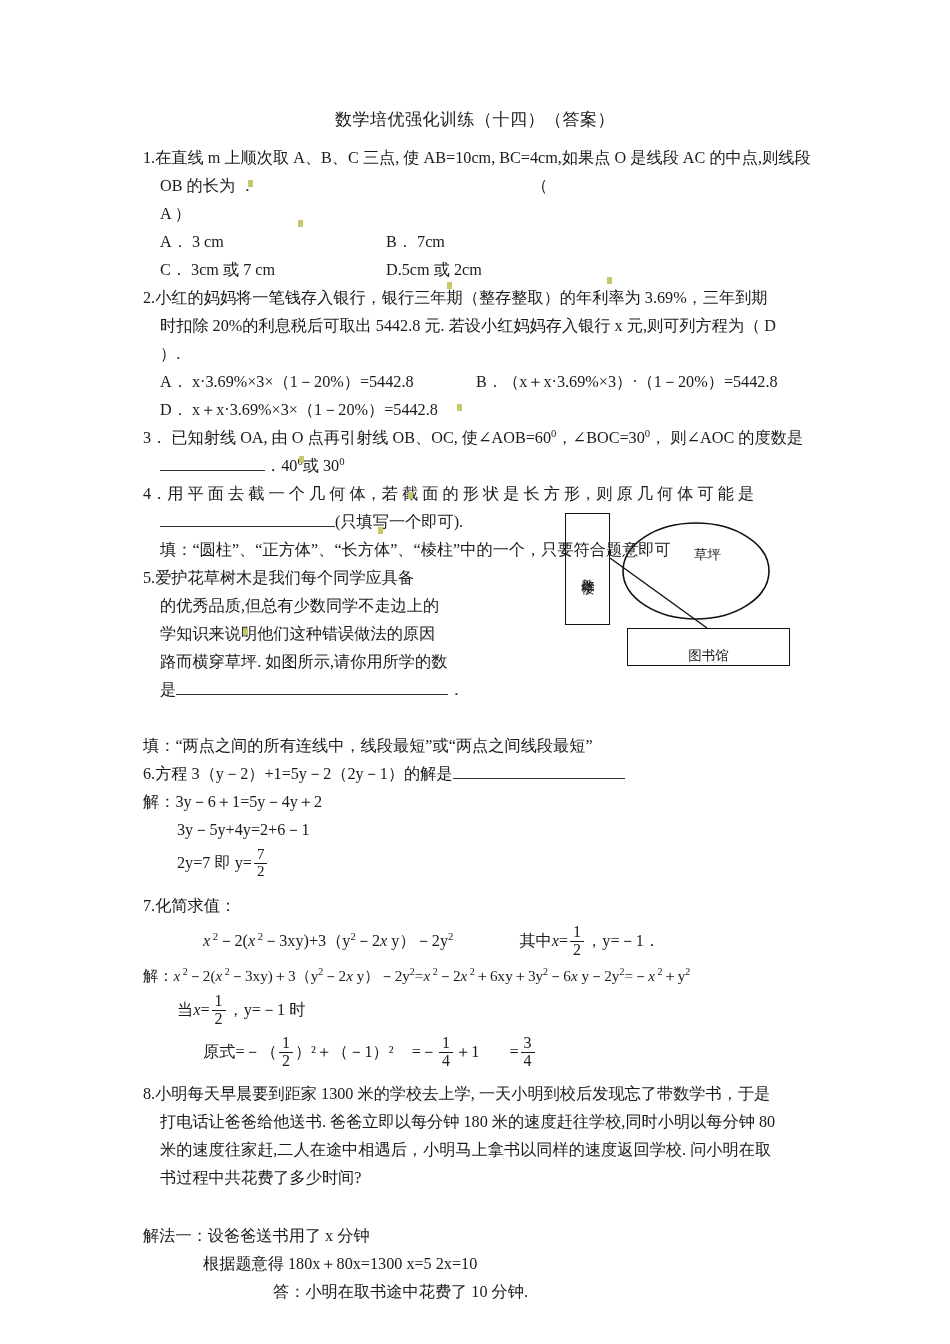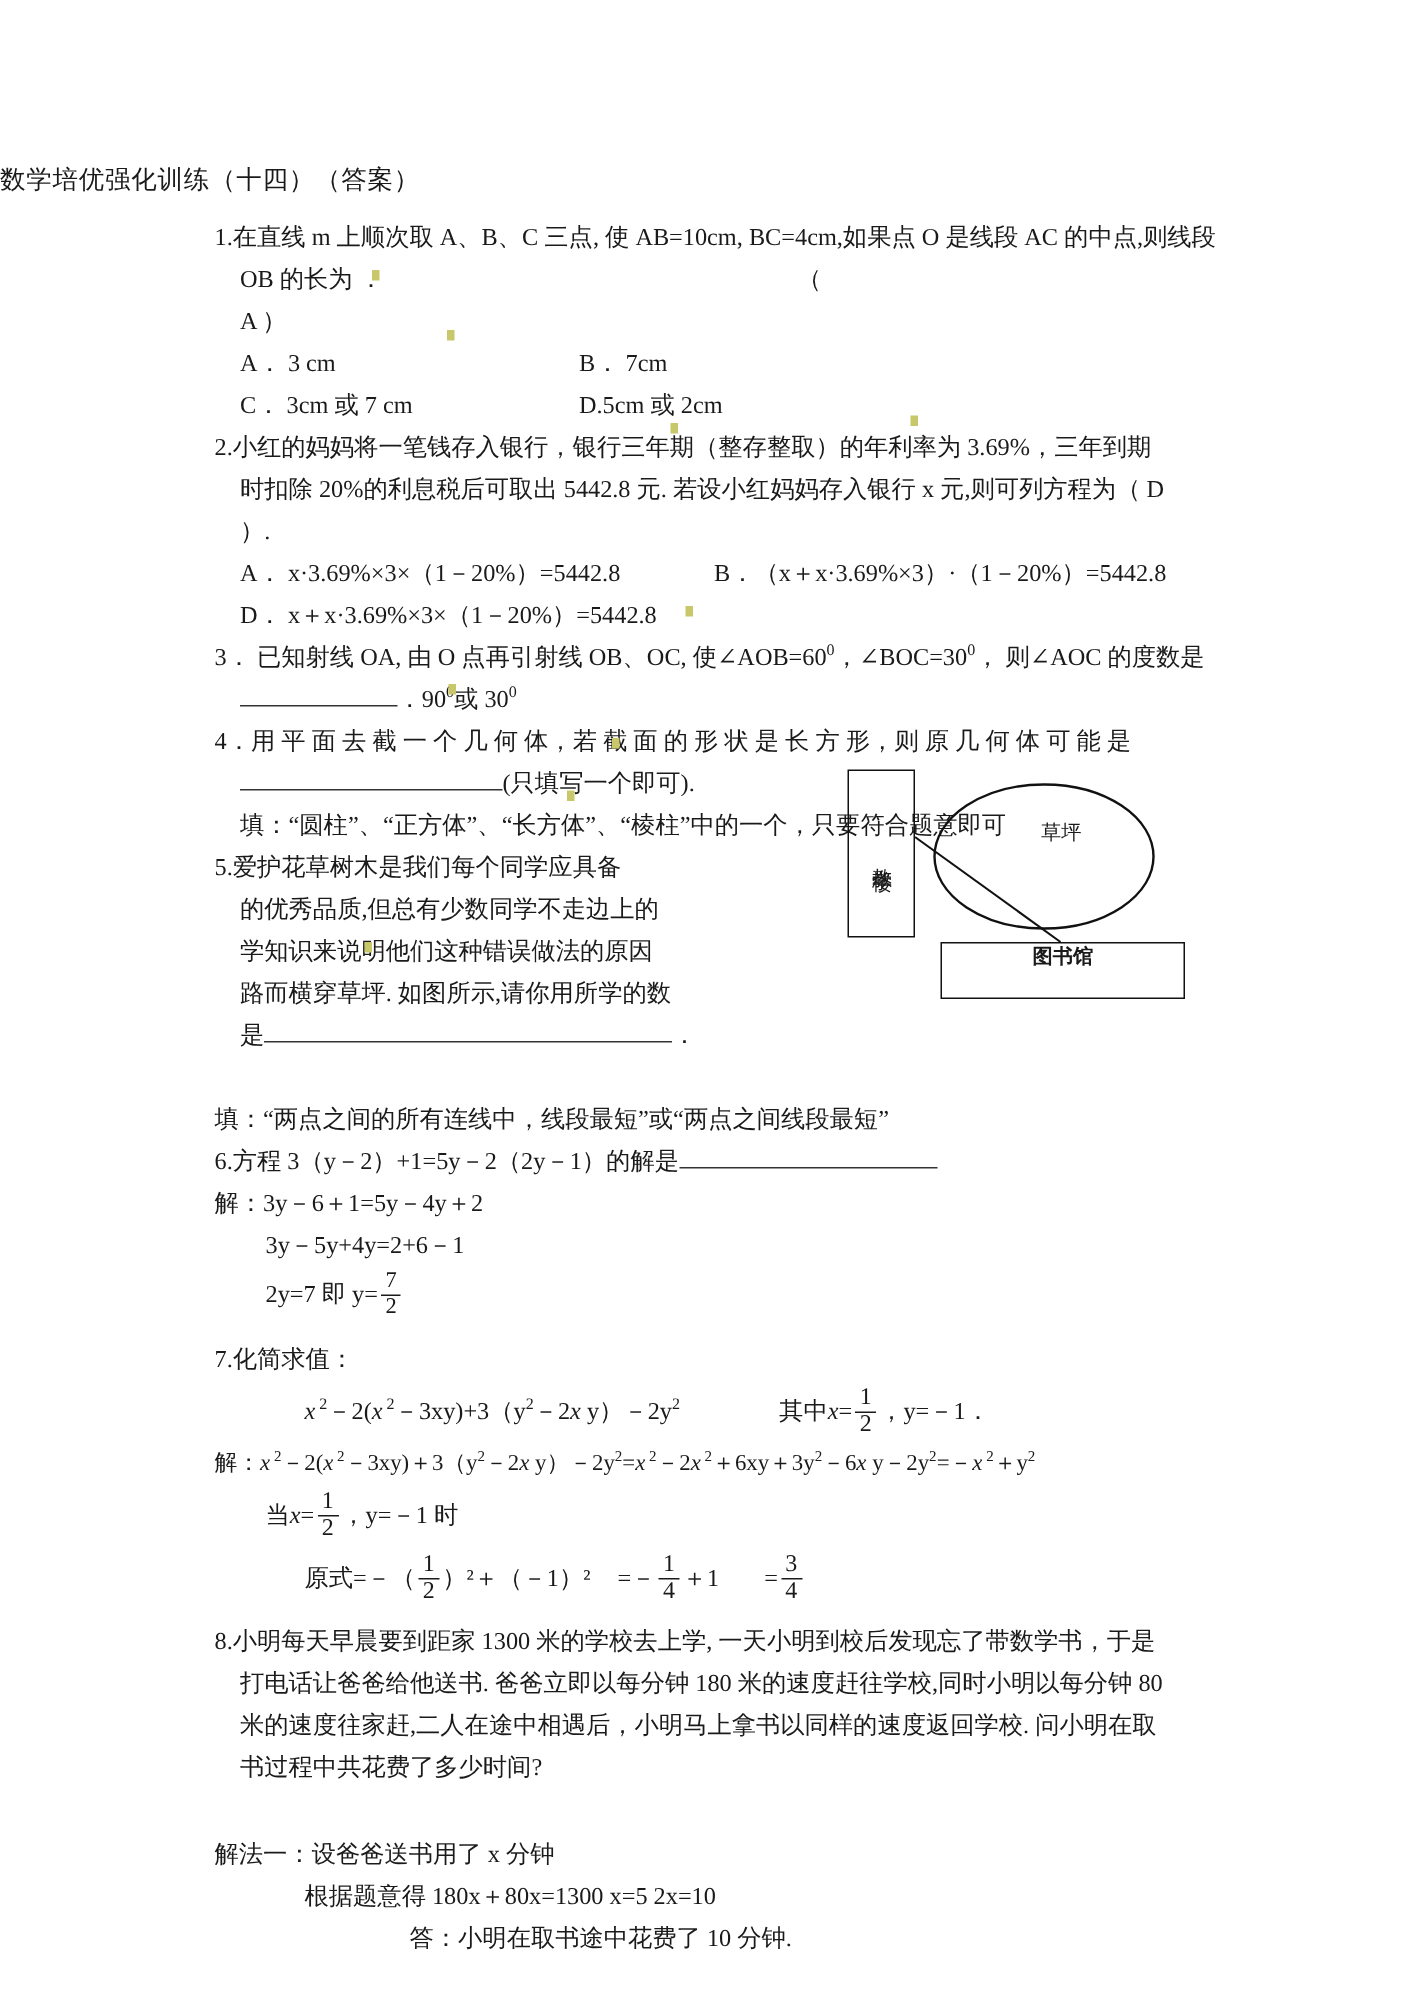--- a/index.html
+++ b/index.html
@@ -16,20 +16,21 @@
     width: 950px;
     height: 1344px;
     background: #ffffff;
     overflow: hidden;
   }
   .doc-title {
     position: absolute;
     left: 0;
     top: 108px;
     width: 950px;
+    text-align: center;
     font-size: 17px;
     letter-spacing: 0.5px;
   }
   .body-area {
     position: absolute;
     left: 143px;
     top: 144px;
     width: 670px;
   }
   .line {
@@ -113,24 +114,23 @@
   }
   .fig-library {
     position: absolute;
     left: 79px;
     top: 120px;
     width: 163px;
     height: 38px;
     border: 1.4px solid #111;
     box-sizing: border-box;
     display: flex;
-    align-items: flex-start;
+    align-items: flex-end;
     justify-content: center;
     font-size: 13.5px;
-    font-weight: bold;
   }
   .fig-lawn-label {
     position: absolute;
     left: 146px;
     top: 38px;
     font-size: 13.5px;
   }
   .fig-svg {
     position: absolute;
     left: 0;
@@ -171,21 +171,21 @@
       <span class="opt-b">B．（x＋x·3.69%×3）·（1－20%）=5442.8</span>
     </div>
     <div class="opt-row">
       <span class="opt-b">D． x＋x·3.69%×3×（1－20%）=5442.8</span>
     </div>
 
     <div class="line">
       <span>3． 已知射线 OA, 由 O 点再引射线 OB、OC, 使∠AOB=60</span><span class="sup">0</span><span>，∠BOC=30</span><span class="sup">0</span><span>，  则∠AOC 的度数是</span>
     </div>
     <div class="line ind1">
-      <span class="blank-line" style="width:105px"></span><span>．90</span><span class="sup">0</span><span>或 30</span><span class="sup">0</span>
+      <span class="blank-line" style="width:105px"></span><span>．40</span><span class="sup">0</span><span>或 30</span><span class="sup">0</span>
     </div>
 
     <div class="line">4．用 平 面 去 截 一 个 几 何 体，若 截 面 的 形 状 是 长 方 形，则 原 几 何 体 可 能 是</div>
     <div class="line ind1">
       <span class="blank-line" style="width:175px"></span><span>(只填写一个即可).</span>
     </div>
     <div class="line ind1">填：“圆柱”、“正方体”、“长方体”、“棱柱”中的一个，只要符合题意即可</div>
 
     <div class="line">5.爱护花草树木是我们每个同学应具备</div>
     <div class="line ind1">的优秀品质,但总有少数同学不走边上的</div>

